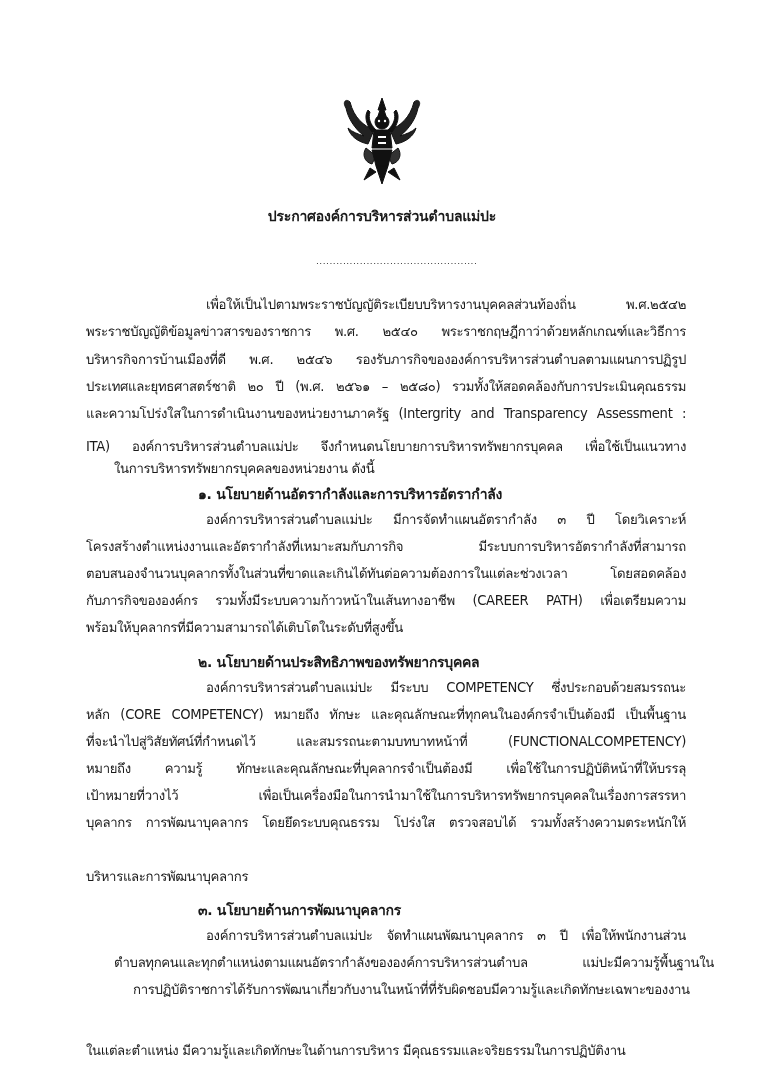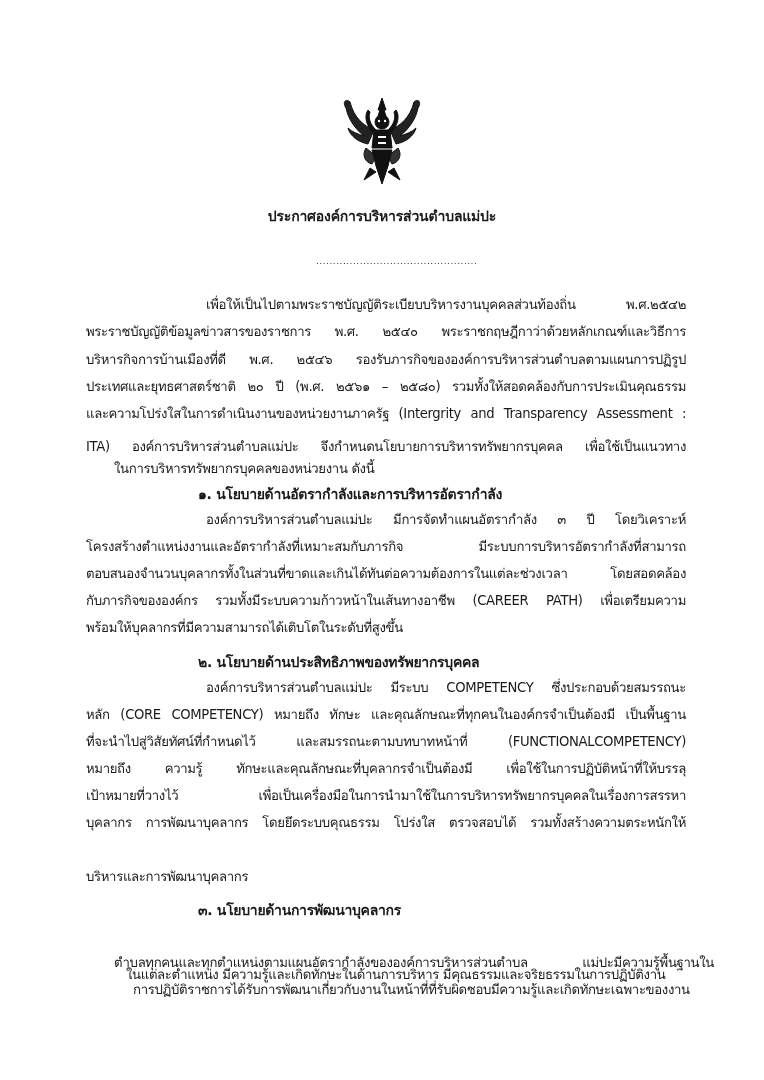--- a/index.html
+++ b/index.html
@@ -132,17 +132,18 @@
   <div class="heading" style="top:652px;">๒. นโยบายด้านประสิทธิภาพของทรัพยากรบุคคล</div>
   <div class="line indent" style="top:678px;">องค์การบริหารส่วนตำบลแม่ปะ มีระบบ COMPETENCY  ซึ่งประกอบด้วยสมรรถนะ</div>
   <div class="line" style="top:705px;">หลัก (CORE COMPETENCY) หมายถึง ทักษะ และคุณลักษณะที่ทุกคนในองค์กรจำเป็นต้องมี เป็นพื้นฐาน</div>
   <div class="line" style="top:732px;">ที่จะนำไปสู่วิสัยทัศน์ที่กำหนดไว้  และสมรรถนะตามบทบาทหน้าที่ (FUNCTIONALCOMPETENCY)</div>
   <div class="line" style="top:759px;">หมายถึง ความรู้ ทักษะและคุณลักษณะที่บุคลากรจำเป็นต้องมี เพื่อใช้ในการปฏิบัติหน้าที่ให้บรรลุ</div>
   <div class="line" style="top:786px;">เป้าหมายที่วางไว้  เพื่อเป็นเครื่องมือในการนำมาใช้ในการบริหารทรัพยากรบุคคลในเรื่องการสรรหา</div>
   <div class="line" style="top:813px;">บุคลากร การพัฒนาบุคลากร โดยยึดระบบคุณธรรม โปร่งใส ตรวจสอบได้ รวมทั้งสร้างความตระหนักให้</div>
   <div class="line last" style="top:867px;">บริหารและการพัฒนาบุคลากร</div>
 
   <div class="heading" style="top:900px;">๓. นโยบายด้านการพัฒนาบุคลากร</div>
+  <div class="line indent" style="top:926px;">องค์การบริหารส่วนตำบลแม่ปะ จัดทำแผนพัฒนาบุคลากร ๓ ปี เพื่อให้พนักงานส่วน</div>
   <div class="line" style="top:953px;margin-left:28px;">ตำบลทุกคนและทุกตำแหน่งตามแผนอัตรากำลังขององค์การบริหารส่วนตำบล แม่ปะมีความรู้พื้นฐานใน</div>
   <div class="line" style="top:980px;margin-left:47px;">การปฏิบัติราชการได้รับการพัฒนาเกี่ยวกับงานในหน้าที่ที่รับผิดชอบมีความรู้และเกิดทักษะเฉพาะของงาน</div>
-  <div class="line last" style="top:965px;margin-left:40px;">ในแต่ละตำแหน่ง มีความรู้และเกิดทักษะในด้านการบริหาร มีคุณธรรมและจริยธรรมในการปฏิบัติงาน</div>
+  <div class="line last" style="top:1041px;">ในแต่ละตำแหน่ง มีความรู้และเกิดทักษะในด้านการบริหาร มีคุณธรรมและจริยธรรมในการปฏิบัติงาน</div>
 
 </div>
 
 </body></html>

